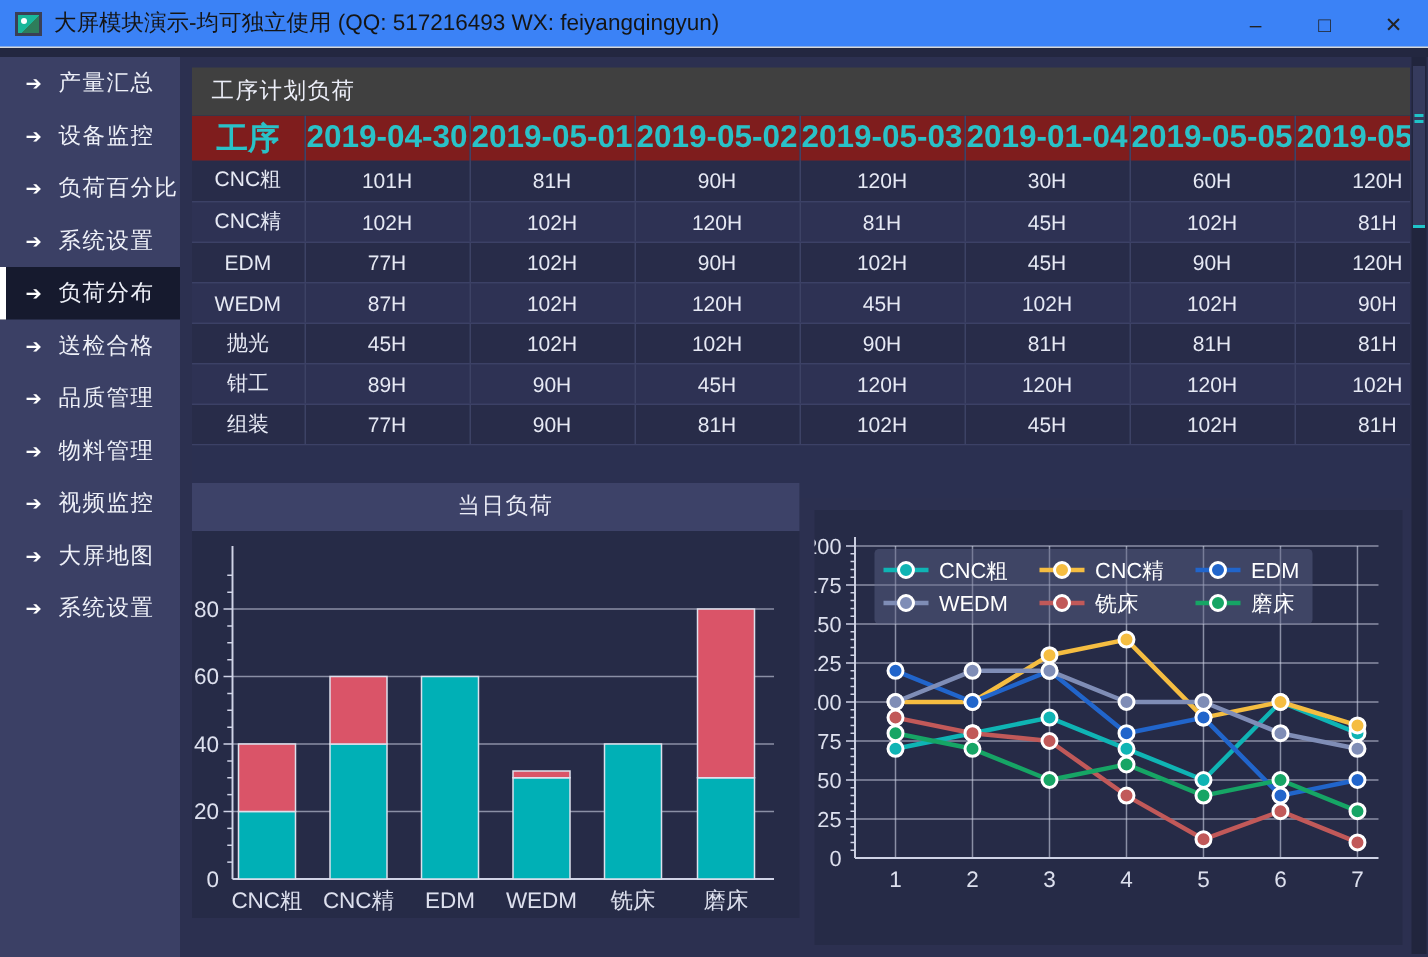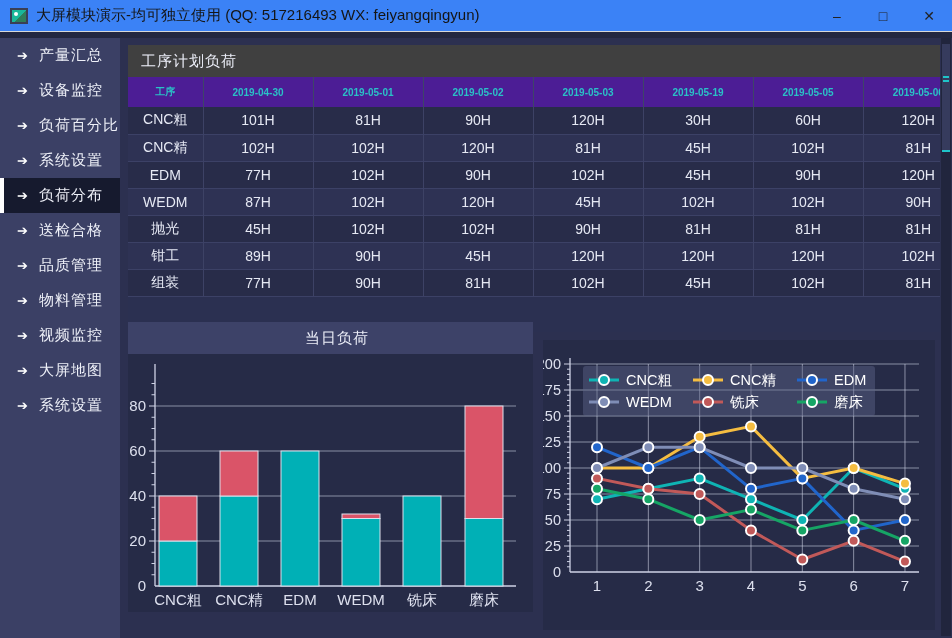--- a/index.html
+++ b/index.html
@@ -31,21 +31,21 @@
   .panel { position:absolute; background:#262b47; }
   .panel-header { height:32px; line-height:32px; padding-left:13px; background:#3d4268;
                   color:#eceef8; font-size:15px; letter-spacing:1px; }
 
   
   .table-panel { left:8px; top:7px; width:812px; height:287px; background:#2b3051; }
   .table-panel .panel-header { background:#404040; }
   .table-wrap { overflow:hidden; width:812px; }
   table { border-collapse:collapse; table-layout:fixed; width:845px; }
   th, td { text-align:center; overflow:hidden; white-space:nowrap; }
-  thead th { height:30px; background:#4c1d95; color:#2ac1c7; font-size:10px; font-weight:bold;
+  thead th { height:30px; background:#7f1d1d; color:#2ac1c7; font-size:21px; font-weight:bold;
              border-left:1px solid #3f4468; }
   tbody td { height:27px; color:#e6e9f4; font-size:14px;
              border-left:1px solid rgba(95,101,140,0.35); border-bottom:1px solid #3c4166; }
   tbody tr:nth-child(odd) td  { background:#282c49; }
   tbody tr:nth-child(even) td { background:#2e3254; }
   th:first-child, td:first-child { border-left:none; }
 
   
   .bar-panel  { left:8px;  top:284px; width:405px; height:290px;text-align:center; }
   .line-panel { left:423px; top:302px; width:392px; height:290px; }
@@ -135,21 +135,21 @@
               <col style="width: 110px;">
               <col style="width: 110px;">
             </colgroup>
             <thead>
               <tr>
                 <th>工序</th>
                 <th>2019-04-30</th>
                 <th>2019-05-01</th>
                 <th>2019-05-02</th>
                 <th>2019-05-03</th>
-                <th>2019-05-19</th>
+                <th>2019-01-04</th>
                 <th>2019-05-05</th>
                 <th>2019-05-06</th>
               </tr>
             </thead>
             <tbody>
               <tr>
                 <td>CNC粗</td>
                 <td>101H</td>
                 <td>81H</td>
                 <td>90H</td>

